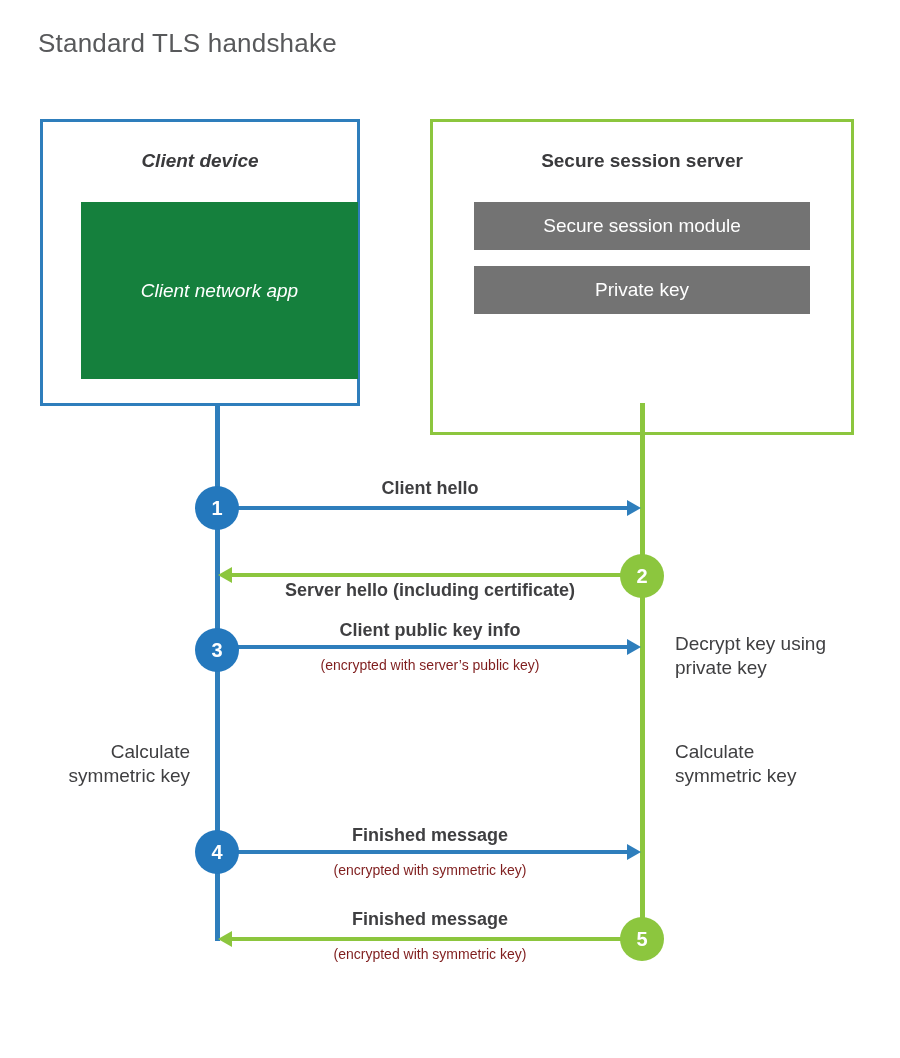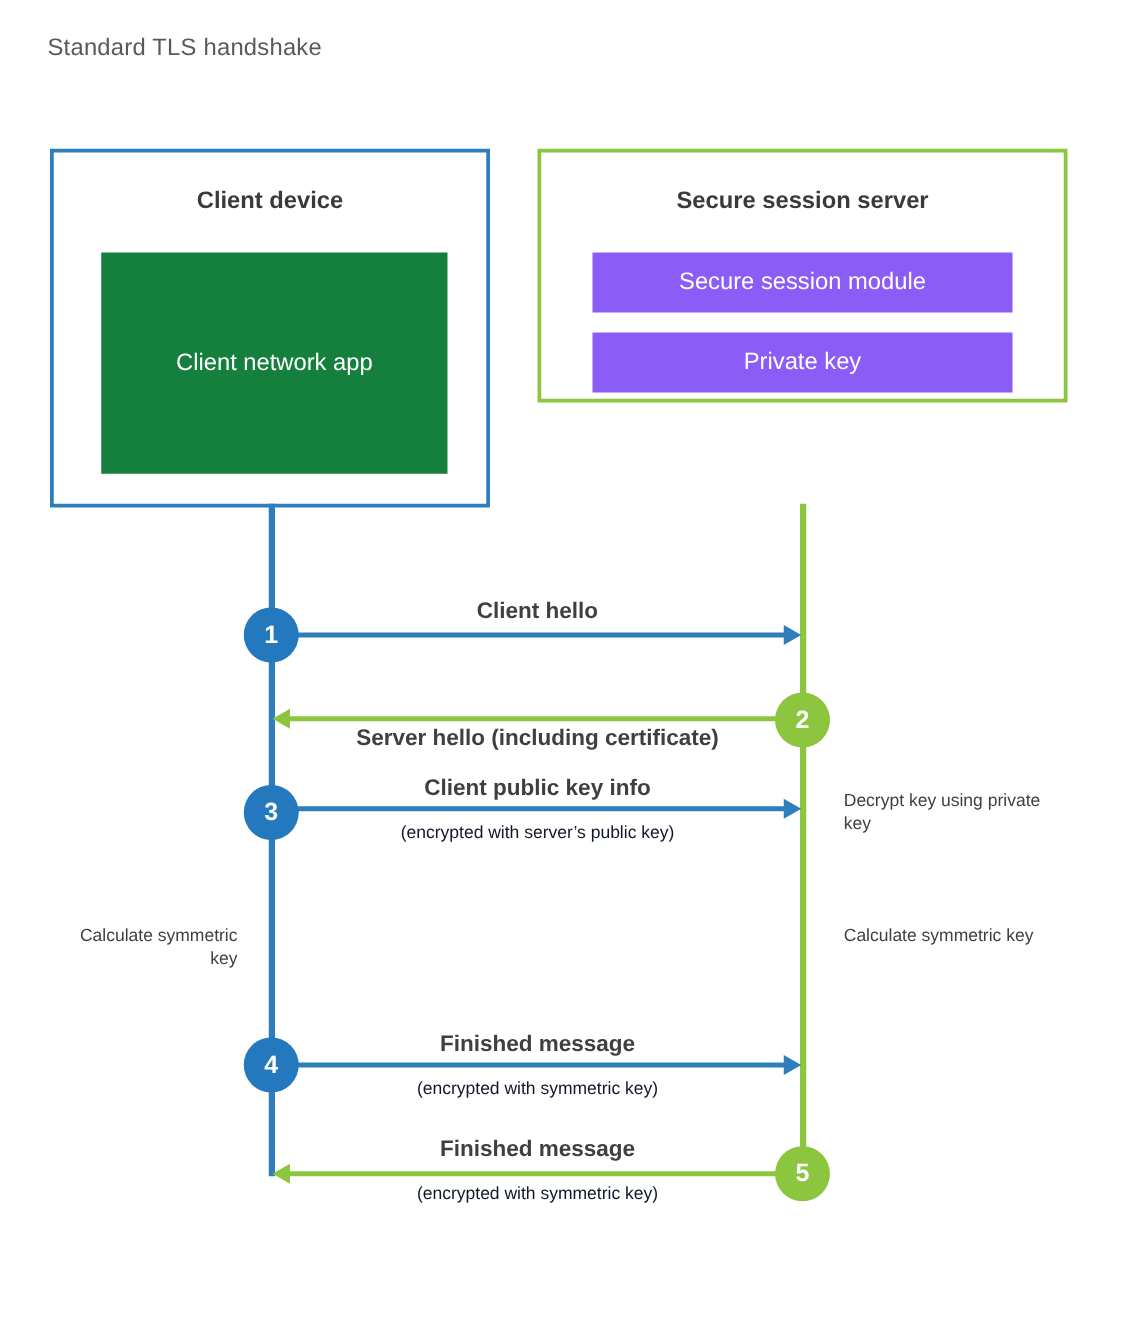--- a/index.html
+++ b/index.html
@@ -14,45 +14,46 @@
     overflow: hidden;
     font-family: "Liberation Sans", sans-serif;
     -webkit-font-smoothing: antialiased;
   }
 
   
   .diagram-title {
     position: absolute;
     left: 38px;
     top: 28px;
-    font-size: 19px;
+    font-size: 26px;
     font-weight: 300;
     color: #58595b;
     letter-spacing: 0.2px;
     white-space: nowrap;
   }
 
   
   .party-box {
     position: absolute;
     background: #ffffff;
     box-sizing: border-box;
   }
   .party-box.client {
     left: 40px;
     top: 119px;
-    width: 352px;
+    width: 320px;
     height: 287px;
     border: 3px solid #2e7ebc;
+    font-style: italic;
   }
   .party-box.server {
     left: 430px;
     top: 119px;
     width: 424px;
-    height: 203px;
+    height: 316px;
     border: 3px solid #8cc63e;
   }
   .party-title {
     position: absolute;
     left: 0;
     right: 0;
     top: 28px;
     text-align: center;
     font-size: 19px;
     font-weight: bold;
@@ -79,21 +80,21 @@
 
   
   .server-modules {
     position: absolute;
     left: 41px;
     right: 41px;
     top: 80px;
   }
   .module-bar {
     height: 48px;
-    background: #8b5cf6;
+    background: #737373;
     color: #ffffff;
     font-size: 19px;
     font-weight: 300;
     display: flex;
     align-items: center;
     justify-content: center;
     margin-bottom: 14px;
   }
   .module-bar:last-child { margin-bottom: 0; margin-top: 16px; }
 
@@ -160,31 +161,31 @@
     position: absolute;
     text-align: center;
     color: #3f3f41;
     font-size: 18px;
     font-weight: 700;
     white-space: nowrap;
   }
   .msg-sub {
     position: absolute;
     text-align: center;
-    color: #0f172a;
+    color: #7f1d1d;
     font-size: 14px;
     font-weight: 300;
     white-space: nowrap;
   }
 
   
   .note {
     position: absolute;
     color: #3f3f41;
-    font-size: 14px;
+    font-size: 19px;
     font-weight: 300;
     line-height: 1.28;
   }
   .note.right-of-line { text-align: left; }
   .note.left-of-line  { text-align: right; }
 </style>
 </head>
 <body>
 
 <div class="diagram-title">Standard TLS handshake</div>

